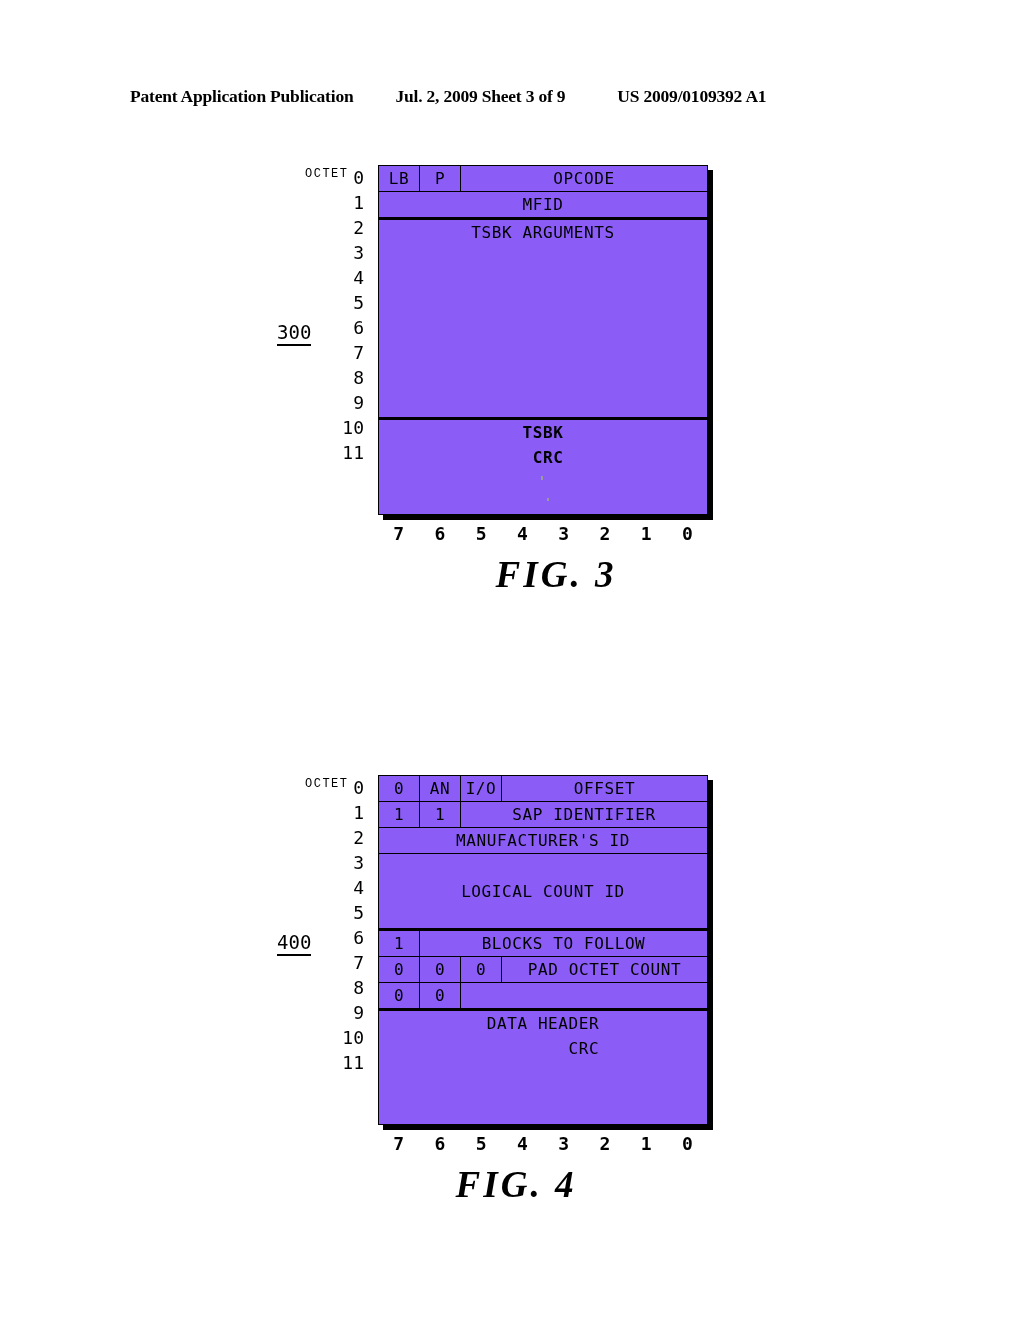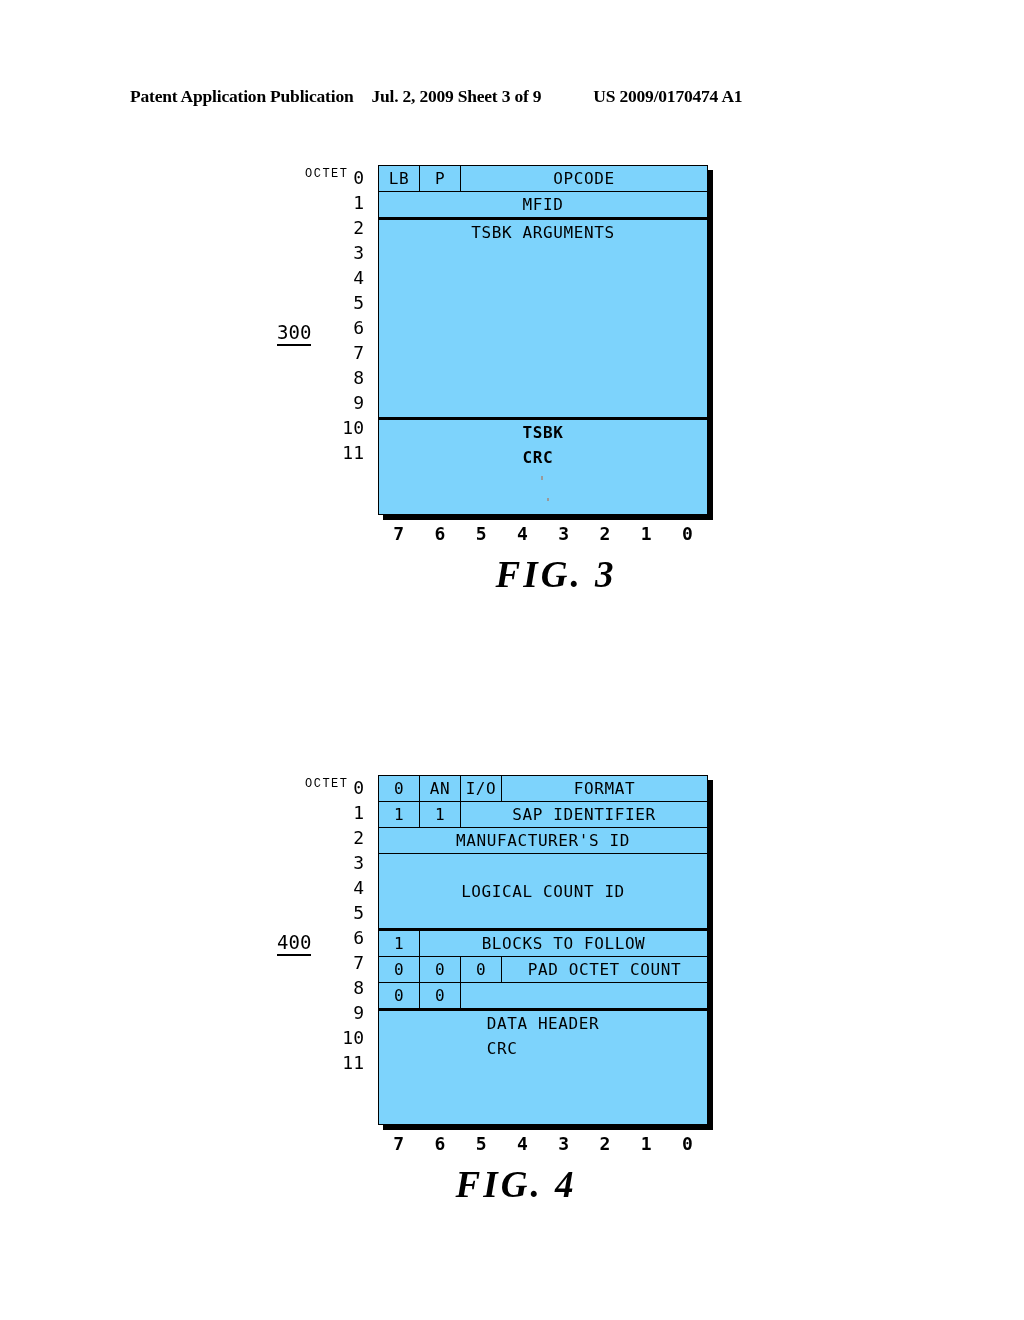--- a/index.html
+++ b/index.html
@@ -24,21 +24,21 @@
     width: 765px;
     display: flex;
     align-items: baseline;
     font-family: "Liberation Serif", serif;
     font-weight: bold;
     font-size: 17.5px;
     letter-spacing: -0.2px;
     white-space: nowrap;
   }
   .hdr-pub    { flex: 0 0 auto; }
-  .hdr-date   { flex: 0 0 auto; margin-left: 18px; }
+  .hdr-date   { flex: 0 0 auto; margin-left: 42px; }
   .hdr-sheet  { flex: 0 0 auto; margin-left: 4px; }
   .hdr-patno  { flex: 0 0 auto; margin-left: 52px; }
 
   
   .figure {
     position: absolute;
     left: 0;
     width: 1024px;
   }
   #figure-3 { top: 155px; }
@@ -78,21 +78,21 @@
     border-bottom: 2px solid #000;
     padding-bottom: 1px;
     line-height: 1.05;
   }
 
   
   .packet-table {
     position: absolute;
     border: 1.5px solid #000;
     box-sizing: border-box;
-    background: #7dd3fc;
+    background: #8b5cf6;
     
     box-shadow: 5px 5px 0 0 #000;
   }
   .prow {
     display: flex;
     box-sizing: border-box;
     border-bottom: 1px solid #000;
   }
   .prow:last-child { border-bottom: none; }
   .prow.thick-top { border-top: 2.5px solid #000; }
@@ -115,21 +115,21 @@
 
   
   .pblock {
     box-sizing: border-box;
     display: flex;
     align-items: flex-start;
     justify-content: center;
     font-family: "DejaVu Sans Mono", monospace;
     font-size: 16px;
     letter-spacing: 0.6px;
-    text-align: left;
+    text-align: right;
     line-height: 25px;
     white-space: pre-line;
   }
   .pblock.center-v { align-items: center; }
 
   
   .bit-ruler {
     position: absolute;
     display: flex;
     font-family: "DejaVu Sans Mono", monospace;
@@ -160,21 +160,21 @@
     height: 4px;
   }
 </style>
 </head>
 <body>
 
 <div class="page-header">
   <span class="hdr-pub">Patent Application Publication</span>
   <span class="hdr-date">Jul. 2, 2009</span>
   <span class="hdr-sheet">Sheet 3 of 9</span>
-  <span class="hdr-patno">US 2009/0170474 A1</span>
+  <span class="hdr-patno">US 2009/0109392 A1</span>
 </div>
 
 <div class="figure" id="figure-3">
   <div class="fig-body">
 
     <div class="octet-label-title" style="left:305px; top:12px;">OCTET</div>
 
     <div class="octet-nums" id="fig3-octet-nums" style="left:330px; top:10px;">
         <span class="octet-num">0</span>
         <span class="octet-num">1</span>
@@ -253,21 +253,21 @@
       </div>
 
     <div class="ref-numeral" style="left:277px; top:168px;">400</div>
 
     <div class="packet-table" id="fig4-table" style="left:378px; top:10px; width:330px; height:350px;">
 
       <div class="prow">
         <div class="pcell" style="width:12.5%">0</div>
         <div class="pcell" style="width:12.5%">AN</div>
         <div class="pcell" style="width:12.5%">I/O</div>
-        <div class="pcell last" style="width:62.5%">FORMAT</div>
+        <div class="pcell last" style="width:62.5%">OFFSET</div>
       </div>
 
       <div class="prow">
         <div class="pcell" style="width:12.5%">1</div>
         <div class="pcell" style="width:12.5%">1</div>
         <div class="pcell last" style="width:75%">SAP IDENTIFIER</div>
       </div>
 
       <div class="prow">
         <div class="pcell last" style="width:100%">MANUFACTURER'S ID</div>

